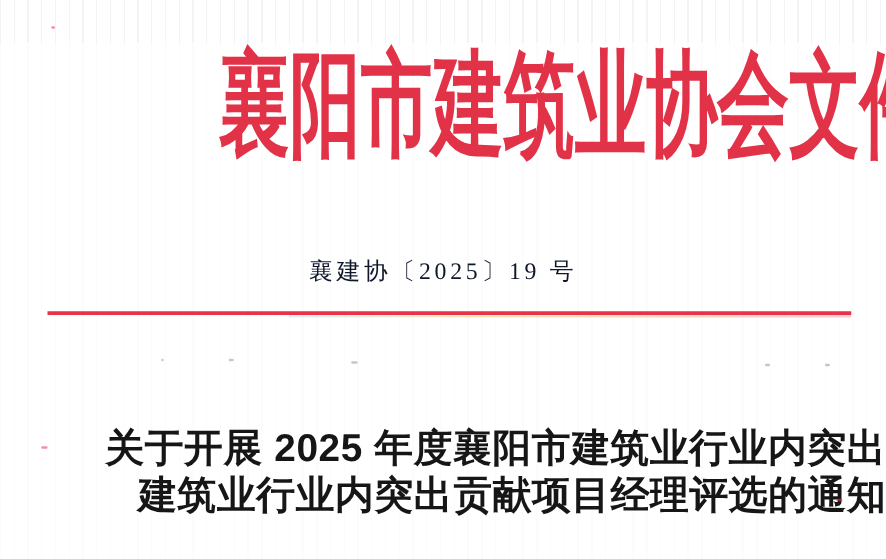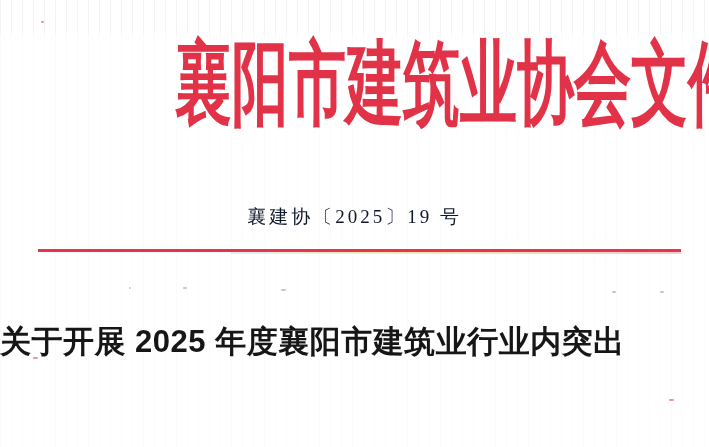--- a/index.html
+++ b/index.html
@@ -81,24 +81,24 @@
     height: 2px;
     background: linear-gradient(90deg,
       rgba(140,200,230,0.30),
       rgba(250,212,90,0.45),
       rgba(238,150,70,0.35),
       rgba(232,52,75,0.25));
   }
   
   .subject {
     position: absolute;
-    top: 323px;
+    top: 340px;
     left: 0;
     width: 709px;
-    text-align: left;
+    text-align: right;
     font-family: "Liberation Sans", "DejaVu Sans", sans-serif;
     font-weight: 700;
     font-size: 31px;
     line-height: 37px;
     color: #161616;
     letter-spacing: 0.5px;
   }
   
   .speck {
     position: absolute;
@@ -119,20 +119,21 @@
   <div class="org-title">
     <span class="org-title-inner">襄阳市建筑业协会文件</span>
   </div>
 
   <div class="doc-number">襄建协〔2025〕19 号</div>
 
   <div class="red-divider"></div>
 
   <div class="subject">
     <div class="subject-line">关于开展 2025 年度襄阳市建筑业行业内突出</div>
+    <div class="subject-line">建筑业行业内突出贡献项目经理评选的通知</div>
   </div>
 
   <div class="speck red" style="left:41px;  top:21px;  width:3px; height:2px;"></div>
   <div class="speck gray" style="left:129px; top:287px; width:2px; height:2px;"></div>
   <div class="speck gray" style="left:183px; top:287px; width:4px; height:2px;"></div>
   <div class="speck gray" style="left:281px; top:289px; width:5px; height:2px;"></div>
   <div class="speck gray" style="left:612px; top:291px; width:4px; height:2px;"></div>
   <div class="speck gray" style="left:660px; top:291px; width:4px; height:2px;"></div>
   <div class="speck red" style="left:33px;  top:357px; width:5px; height:2px;"></div>
   <div class="speck red" style="left:669px; top:399px; width:5px; height:2px;"></div>

